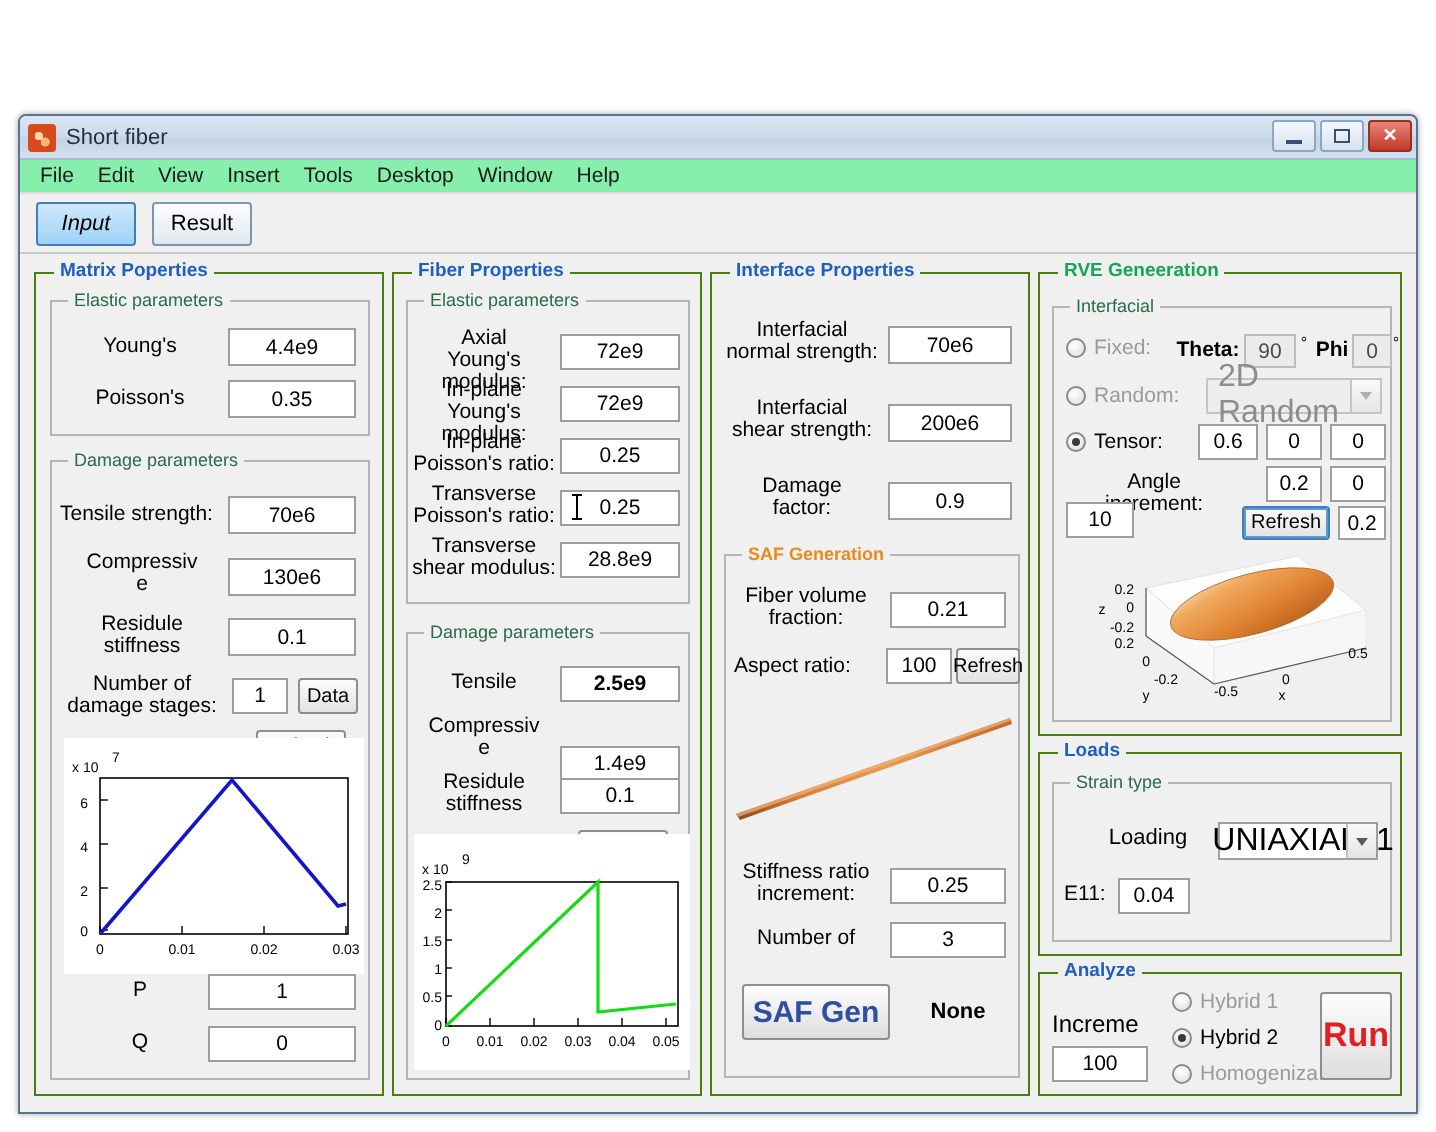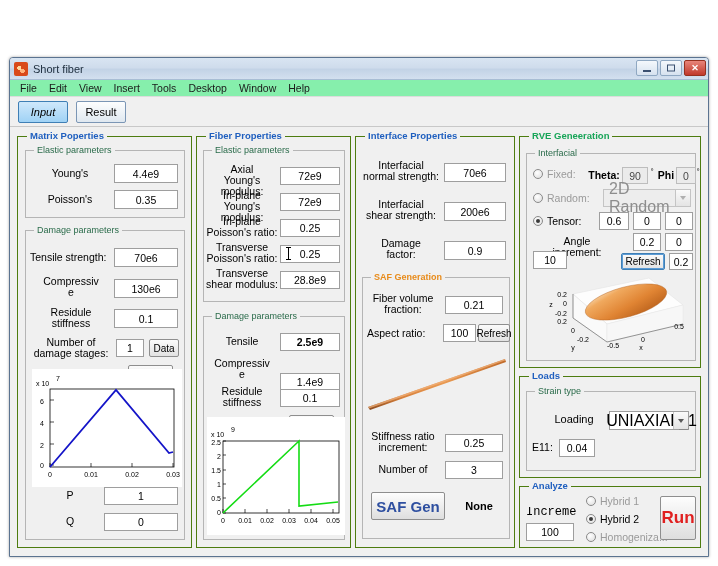--- a/index.html
+++ b/index.html
@@ -543,21 +543,21 @@
           </div>
 
           <div class="lab l" style="left:5px; top:50px; width:26px;">E11:</div>
           <div class="field" style="left:32px; top:47px; width:36px; height:18px;">0.04</div>
         </div>
       </div>
 
       <div class="panel" style="left:509px; top:358px; width:182px; height:62px;">
         <div class="ptitle" style="color:#1F5FBF;">Analyze</div>
 
-        <div class="lab l" style="left:6px; top:20px; width:62px; font-size:12px;font-family:Liberation Mono, monospace;">Increme</div>
+        <div class="lab l" style="left:6px; top:20px; width:62px; font-size:12px;">Increme</div>
         <div class="field" style="left:6px; top:36px; width:48px; height:18px;">100</div>
 
         <div class="radio dim" style="left:66px; top:8px;">
           <span class="dot"></span>
           <span>Hybrid 1</span>
         </div>
         <div class="radio on" style="left:66px; top:26px;">
           <span class="dot"></span>
           <span>Hybrid 2</span>
         </div>

